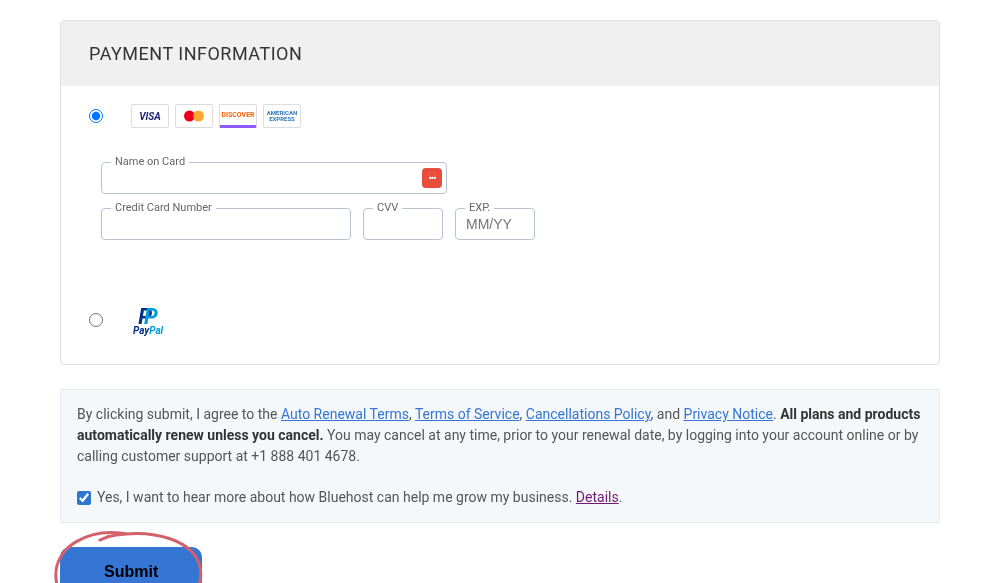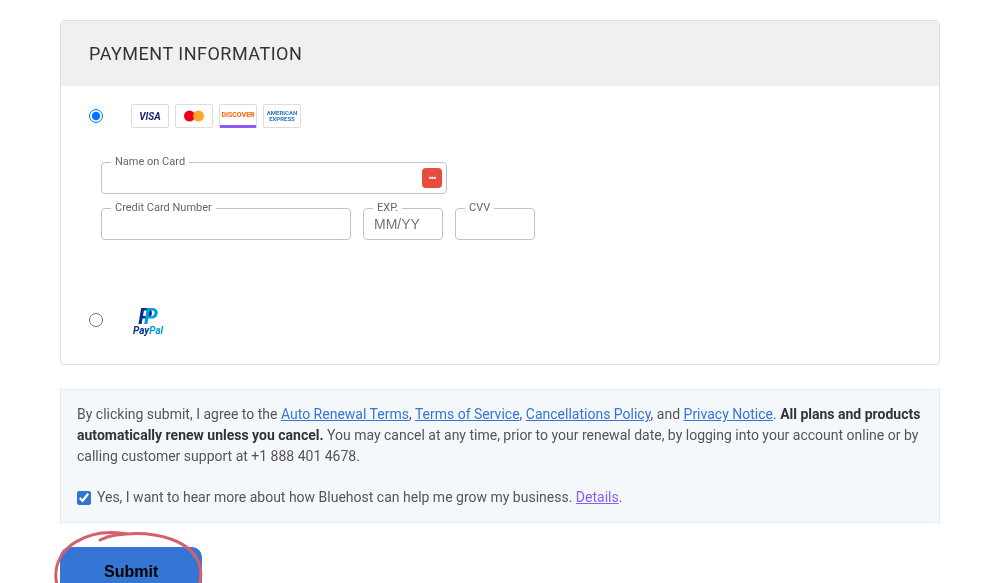--- a/index.html
+++ b/index.html
@@ -174,21 +174,21 @@
       display: flex;
       align-items: center;
       gap: 6px;
     }
     .optin-row input[type="checkbox"] {
       width: 14px;
       height: 14px;
       accent-color: #2e77d0;
     }
     .optin-row .details {
-      color: #8b5cf6;
+      color: #701a75;
     }
     
     .submit-wrap {
       position: relative;
       margin-top: 24px;
       display: inline-block;
     }
     .submit-btn {
       background: #3575d3;
       color: #000000;
@@ -236,27 +236,27 @@
         <span class="field-label">Name on Card</span>
         <input type="text" class="field-input" style="">
         <div class="pwd-icon">•••</div>
       </div>
 
       <div class="card-row">
         <div class="field-group cc-num">
           <span class="field-label">Credit Card Number</span>
           <input type="text" class="field-input" style="">
         </div>
+        <div class="field-group cc-cvv">
+          <span class="field-label">CVV</span>
+          <input type="text" class="field-input" style="">
+        </div>
         <div class="field-group cc-exp">
           <span class="field-label">EXP.</span>
           <input type="text" class="field-input" placeholder="MM/YY" style="">
-        </div>
-        <div class="field-group cc-cvv">
-          <span class="field-label">CVV</span>
-          <input type="text" class="field-input" style="">
         </div>
       </div>
     </div>
 
     <div class="paypal-row">
       <input type="radio" name="pm" class="radio-input" style="">
       <div class="paypal-logo">
         <div class="paypal-p">
             <span>P</span>
             <span>P</span>

